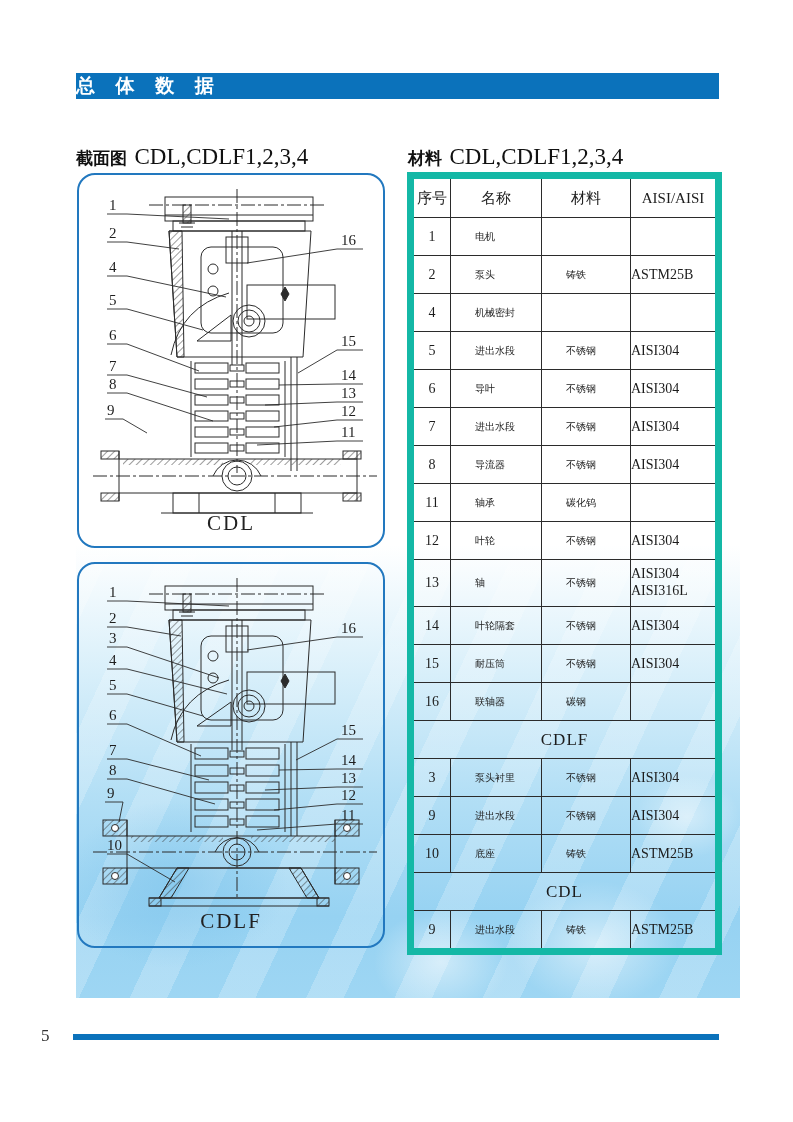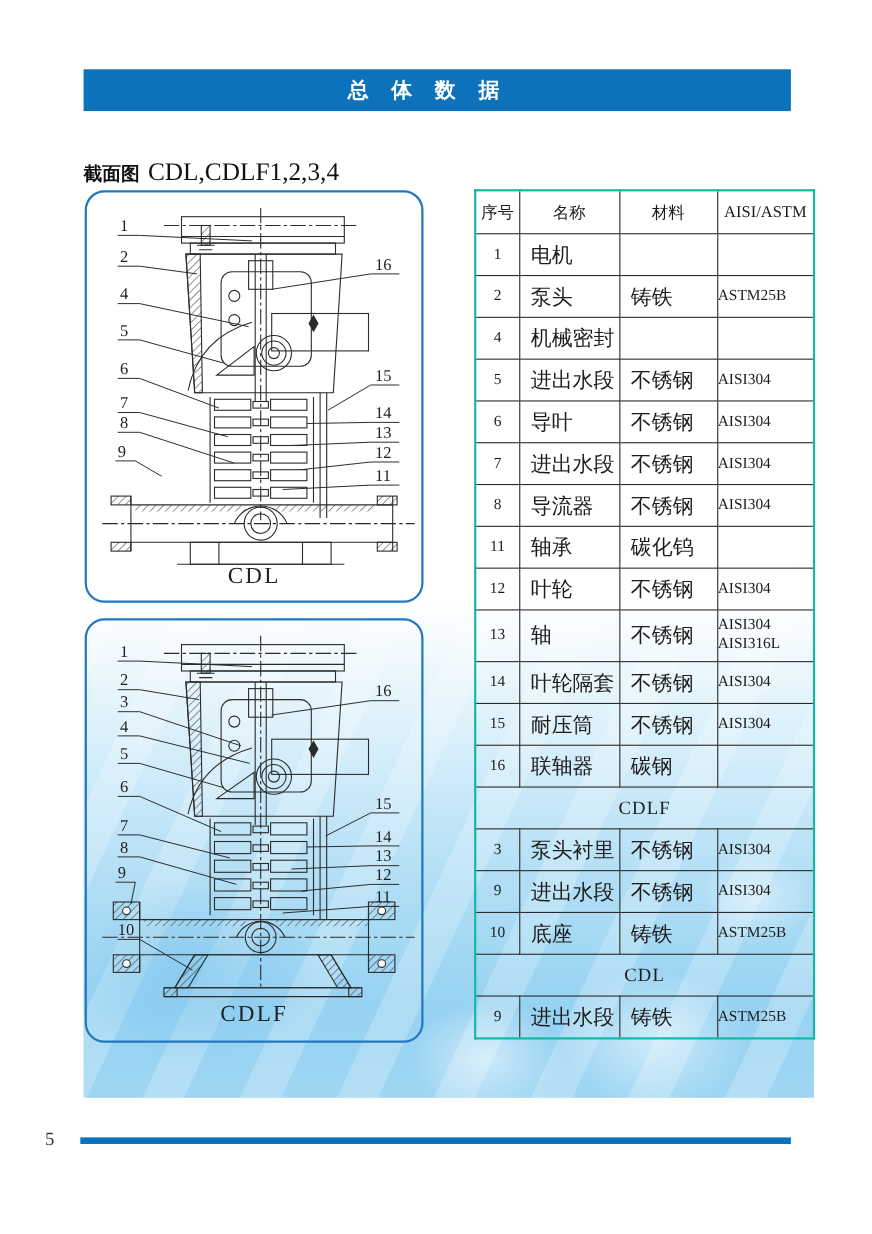--- a/index.html
+++ b/index.html
@@ -16,22 +16,22 @@
       radial-gradient(120px 90px at 78% 88%, rgba(255,255,255,.55), rgba(255,255,255,0) 70%),
       radial-gradient(160px 120px at 15% 75%, rgba(125,195,235,.6), rgba(125,195,235,0) 70%),
       radial-gradient(90px 70px at 55% 92%, rgba(255,255,255,.5), rgba(255,255,255,0) 75%),
       radial-gradient(70px 55px at 92% 60%, rgba(255,255,255,.45), rgba(255,255,255,0) 75%),
       repeating-linear-gradient(115deg, rgba(255,255,255,.22) 0 34px, rgba(255,255,255,0) 34px 80px),
       linear-gradient(180deg, rgba(169,220,244,0) 0%, rgba(169,220,244,.35) 22%,
         rgba(160,215,243,.8) 55%, rgba(150,210,242,1) 82%, rgba(158,214,243,1) 100%);
   }
 
   .header-bar{
-    position:absolute;left:76px;top:63px;width:643px;height:38px;background:#0b72bb;
-    color:#fff;display:flex;align-items:center;justify-content:center;
+    position:absolute;left:76px;top:73px;width:643px;height:26px;background:#0b72bb;
+    color:#fff;display:flex;align-items:center;justify-content:flex-start;
     padding-right:18px;box-sizing:border-box;z-index:2;
     font-weight:bold;font-size:19px;letter-spacing:7px;
     font-family:"DejaVu Sans",sans-serif;
   }
 
   .sec-title{position:absolute;top:144px;z-index:2;color:#111;white-space:nowrap;}
   .sec-title .cn{font-weight:bold;font-size:17px;font-family:Liberation Serif, serif;}
   .sec-title .lat{font-size:23px;font-family:"Liberation Serif",serif;margin-left:3px;}
   #title-left{left:76px;}
   #title-right{left:408px;}
@@ -46,31 +46,30 @@
   .caption{
     position:absolute;left:0;right:0;text-align:center;z-index:2;
     font-family:"Liberation Serif",serif;font-size:21px;color:#222;letter-spacing:2px;
   }
   #box-cdl .caption{bottom:10px;}
   #box-cdlf .caption{bottom:12px;}
 
   table.materials{
     position:absolute;left:407px;top:172px;width:308px;z-index:1;
     border-collapse:collapse;table-layout:fixed;background:transparent;
-    border:2px solid #14b8a6;
-    margin-left:24px;
+    border:7px solid #14b8a6;
   }
   .materials th,.materials td{
     border:1px solid #2b2b2b;padding:0;color:#1c1c1c;
     font-family:"Liberation Serif","DejaVu Sans",serif;
   }
   .materials th{height:38px;font-weight:normal;font-size:15px;}
   .materials td{height:37px;font-size:14px;}
   .materials td.c0{text-align:center;}
-  .materials td.c1,.materials td.c2{text-align:left;padding-left:10px;font-size:19px;}
+  .materials td.c1,.materials td.c2{text-align:left;padding-left:24px;font-size:10px;}
   .materials td.c3{text-align:left;}
   .materials tr.tall td{height:46px;}
   .materials td.std2 div{line-height:1.2;}
   .materials tr.section-row td{text-align:center;font-size:17px;letter-spacing:1px;}
 
   .footer-num{
     position:absolute;left:41px;top:1026px;z-index:2;color:#333;
     font-family:"Liberation Serif",serif;font-size:17px;
   }
   .footer-bar{position:absolute;left:73px;top:1034px;width:646px;height:6px;background:#0b72bb;z-index:2;}
@@ -83,20 +82,24 @@
 <div class="page">
 
   <div class="watermark"></div>
 
   <div class="header-bar">
     <span>总 体 数 据</span>
   </div>
 
   <div class="sec-title" id="title-left">
     <span class="cn">截面图</span>
+    <span class="lat">CDL,CDLF1,2,3,4</span>
+  </div>
+  <div class="sec-title" id="title-right">
+    <span class="cn">材料</span>
     <span class="lat">CDL,CDLF1,2,3,4</span>
   </div>
 
   <div class="diagram-box" id="box-cdl">
     <svg width="304" height="344" viewBox="0 0 304 344">
       <defs>
         <pattern id="hp1" width="5" height="5" patternUnits="userSpaceOnUse" patternTransform="rotate(45)">
           <line x1="0" y1="0" x2="0" y2="5" stroke="#3a3a3a" stroke-width="1"></line>
         </pattern>
       </defs>
@@ -326,21 +329,21 @@
       <col style="width:40px">
         <col style="width:91px">
         <col style="width:89px">
         <col style="width:88px">
     </colgroup>
     <thead>
       <tr>
         <th>序号</th>
         <th>名称</th>
         <th>材料</th>
-        <th>AISI/ASTM</th>
+        <th>AISI/AISI</th>
       </tr>
     </thead>
     <tbody id="materials-body">
         <tr>
           <td class="c0">1</td>
           <td class="c1">电机</td>
           <td class="c2"></td>
           <td class="c3"></td>
         </tr>
         <tr>

